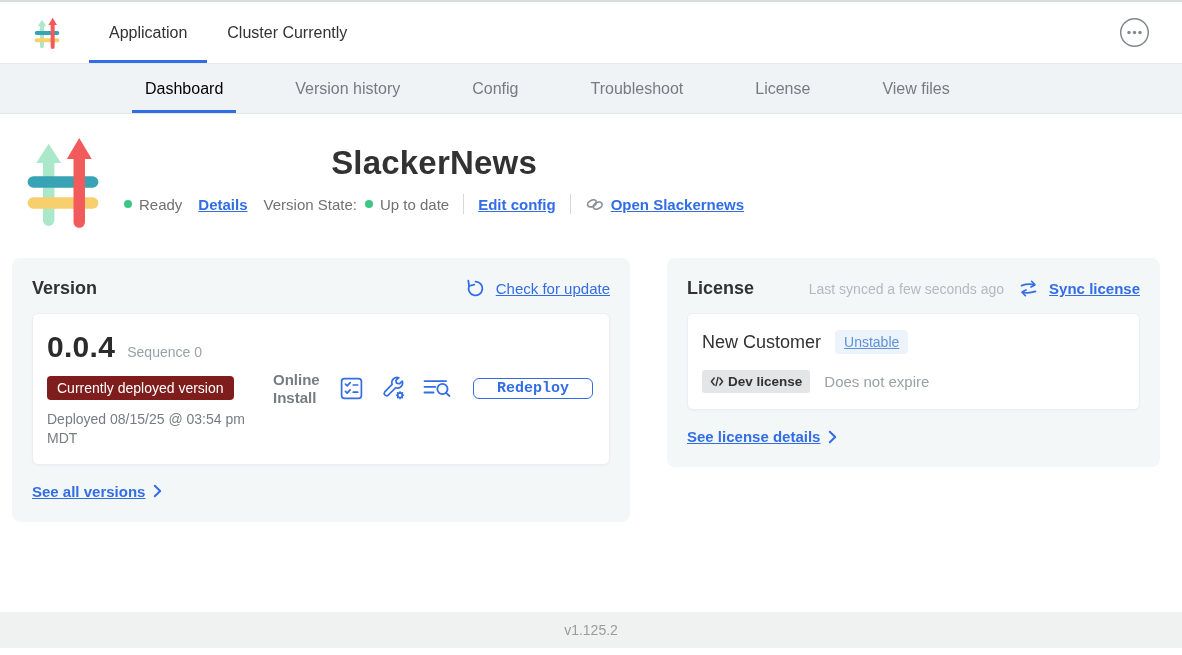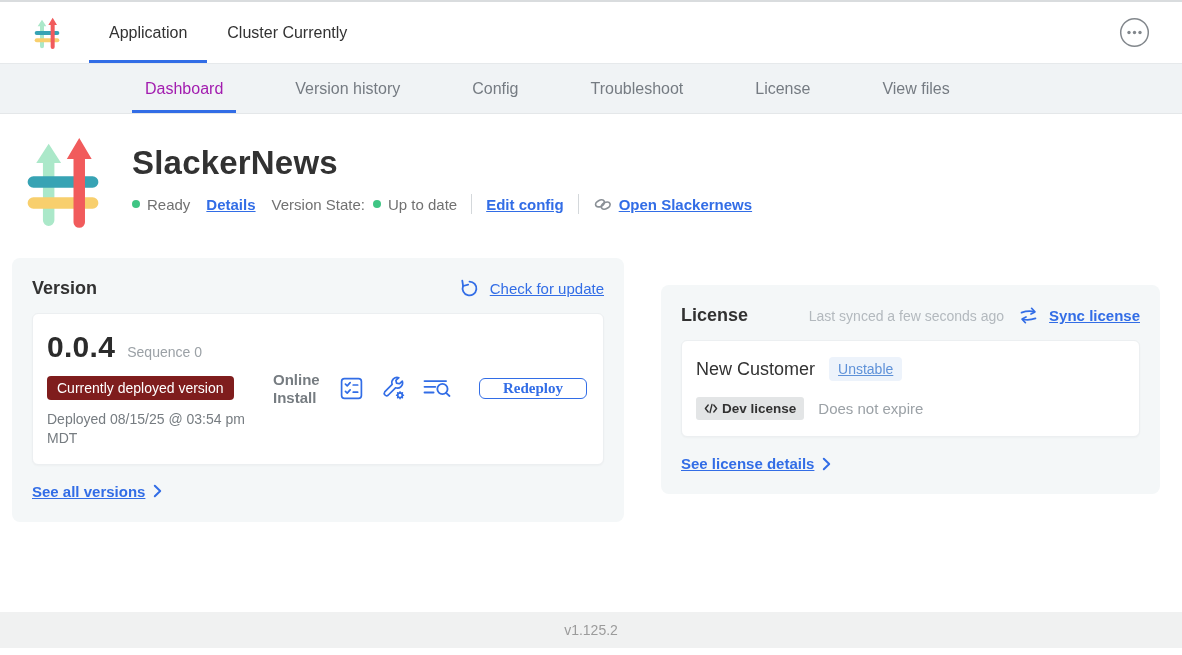--- a/index.html
+++ b/index.html
@@ -33,44 +33,44 @@
 
   
   nav.subnav {
     height:50px; background:#f0f3f5; display:flex; align-items:stretch;
     padding-left:132px; flex:0 0 auto; border-bottom:1px solid #e4e7e9;
   }
   .sub-tab {
     position:relative; display:flex; align-items:center; padding:0 13px; margin-right:46px;
     font-size:16px; color:#757b82; cursor:pointer; white-space:nowrap;
   }
-  .sub-tab.active { color:#a21caf; }
+  .sub-tab.active { color:#000000; }
   .sub-tab.active::after {
     content:""; position:absolute; left:0; right:0; bottom:0; height:3px; background:#326de6;
   }
 
   main { flex:1 1 auto; background:#fff; }
 
   
   .app-header { display:flex; padding:20px 0 0 20px; }
   .logo-lg { flex:0 0 auto; display:block; }
-  .app-info { margin-left:26px; padding-top:10px; }
+  .app-info { margin-left:18px; padding-top:10px;text-align:center; }
   .app-title { font-size:33px; font-weight:700; color:#323232; letter-spacing:0.2px; }
   .status-row { display:flex; align-items:center; margin-top:12px; font-size:15px; color:#717171; }
   .dot { width:8px; height:8px; border-radius:50%; background:#3fc584; display:inline-block; }
   .status-row .gap-s { margin-left:7px; }
   .status-row .gap-m { margin-left:16px; }
   a.lnk, .lnk {
     color:#326de6; text-decoration:underline; font-weight:600; cursor:pointer; white-space:nowrap;
   }
   .vdiv { width:1px; height:20px; background:#d4d8db; margin:0 14px; }
   .chain { margin-right:6px; display:inline-flex; }
 
   
-  .cards { display:flex; align-items:center; gap:37px; padding:0 22px 0 12px; margin-top:28px; }
+  .cards { display:flex; align-items:flex-start; gap:37px; padding:0 22px 0 12px; margin-top:28px; }
   .card { flex:1 1 0; background:#f4f7f8; border-radius:8px; padding:20px 20px 22px; }
   .card-head { display:flex; align-items:center; }
   .card-title { font-size:18px; font-weight:700; color:#323232; }
   .head-right { margin-left:auto; display:flex; align-items:center; gap:11px; font-size:15px; }
   .synced-text { color:#b3b9be; font-size:14px; font-weight:400; }
   .inner-card {
     background:#fff; border:1px solid #eceff1; border-radius:6px;
     margin-top:14px; padding:16px 16px 16px 14px;
     box-shadow:0 1px 2px rgba(0,0,0,0.03);
   }
@@ -83,23 +83,23 @@
   .deployed-badge {
     display:inline-block; margin-top:12px; background:#7f1d1d; color:#fff;
     font-size:14px; padding:4px 10px; border-radius:4px; white-space:nowrap;
   }
   .deployed-at { margin-top:10px; font-size:14px; color:#767c81; width:216px; line-height:1.35; }
 
   .v-right { margin-left:auto; display:flex; align-items:center; gap:15px; }
   .install-type { font-size:15px; font-weight:700; color:#767c81; width:50px; line-height:1.2; }
   .icon-btn { background:none; border:none; padding:0; cursor:pointer; display:flex; }
   .redeploy-btn {
-    margin-left:12px; background:#fff; border:1.5px solid #326de6; border-radius:6px;
+    margin-left:6px; background:#fff; border:1.5px solid #326de6; border-radius:6px;
     color:#326de6; font-size:15px; font-weight:700; padding:1px 23px; cursor:pointer;
-    font-family:Liberation Serif, serif;
+    font-family:Liberation Mono, monospace;
   }
   .see-row { margin-top:18px; display:flex; align-items:center; gap:8px; font-size:15px; }
 
   .l-row1 { display:flex; align-items:center; }
   .cust-name { font-size:18px; font-weight:400; color:#323232; }
   .channel-badge {
     margin-left:14px; background:#edf3fb; color:#5e91d8; font-size:14px;
     padding:4px 9px; border-radius:4px;text-decoration:underline;
   }
   .l-row2 { display:flex; align-items:center; margin-top:16px; }

